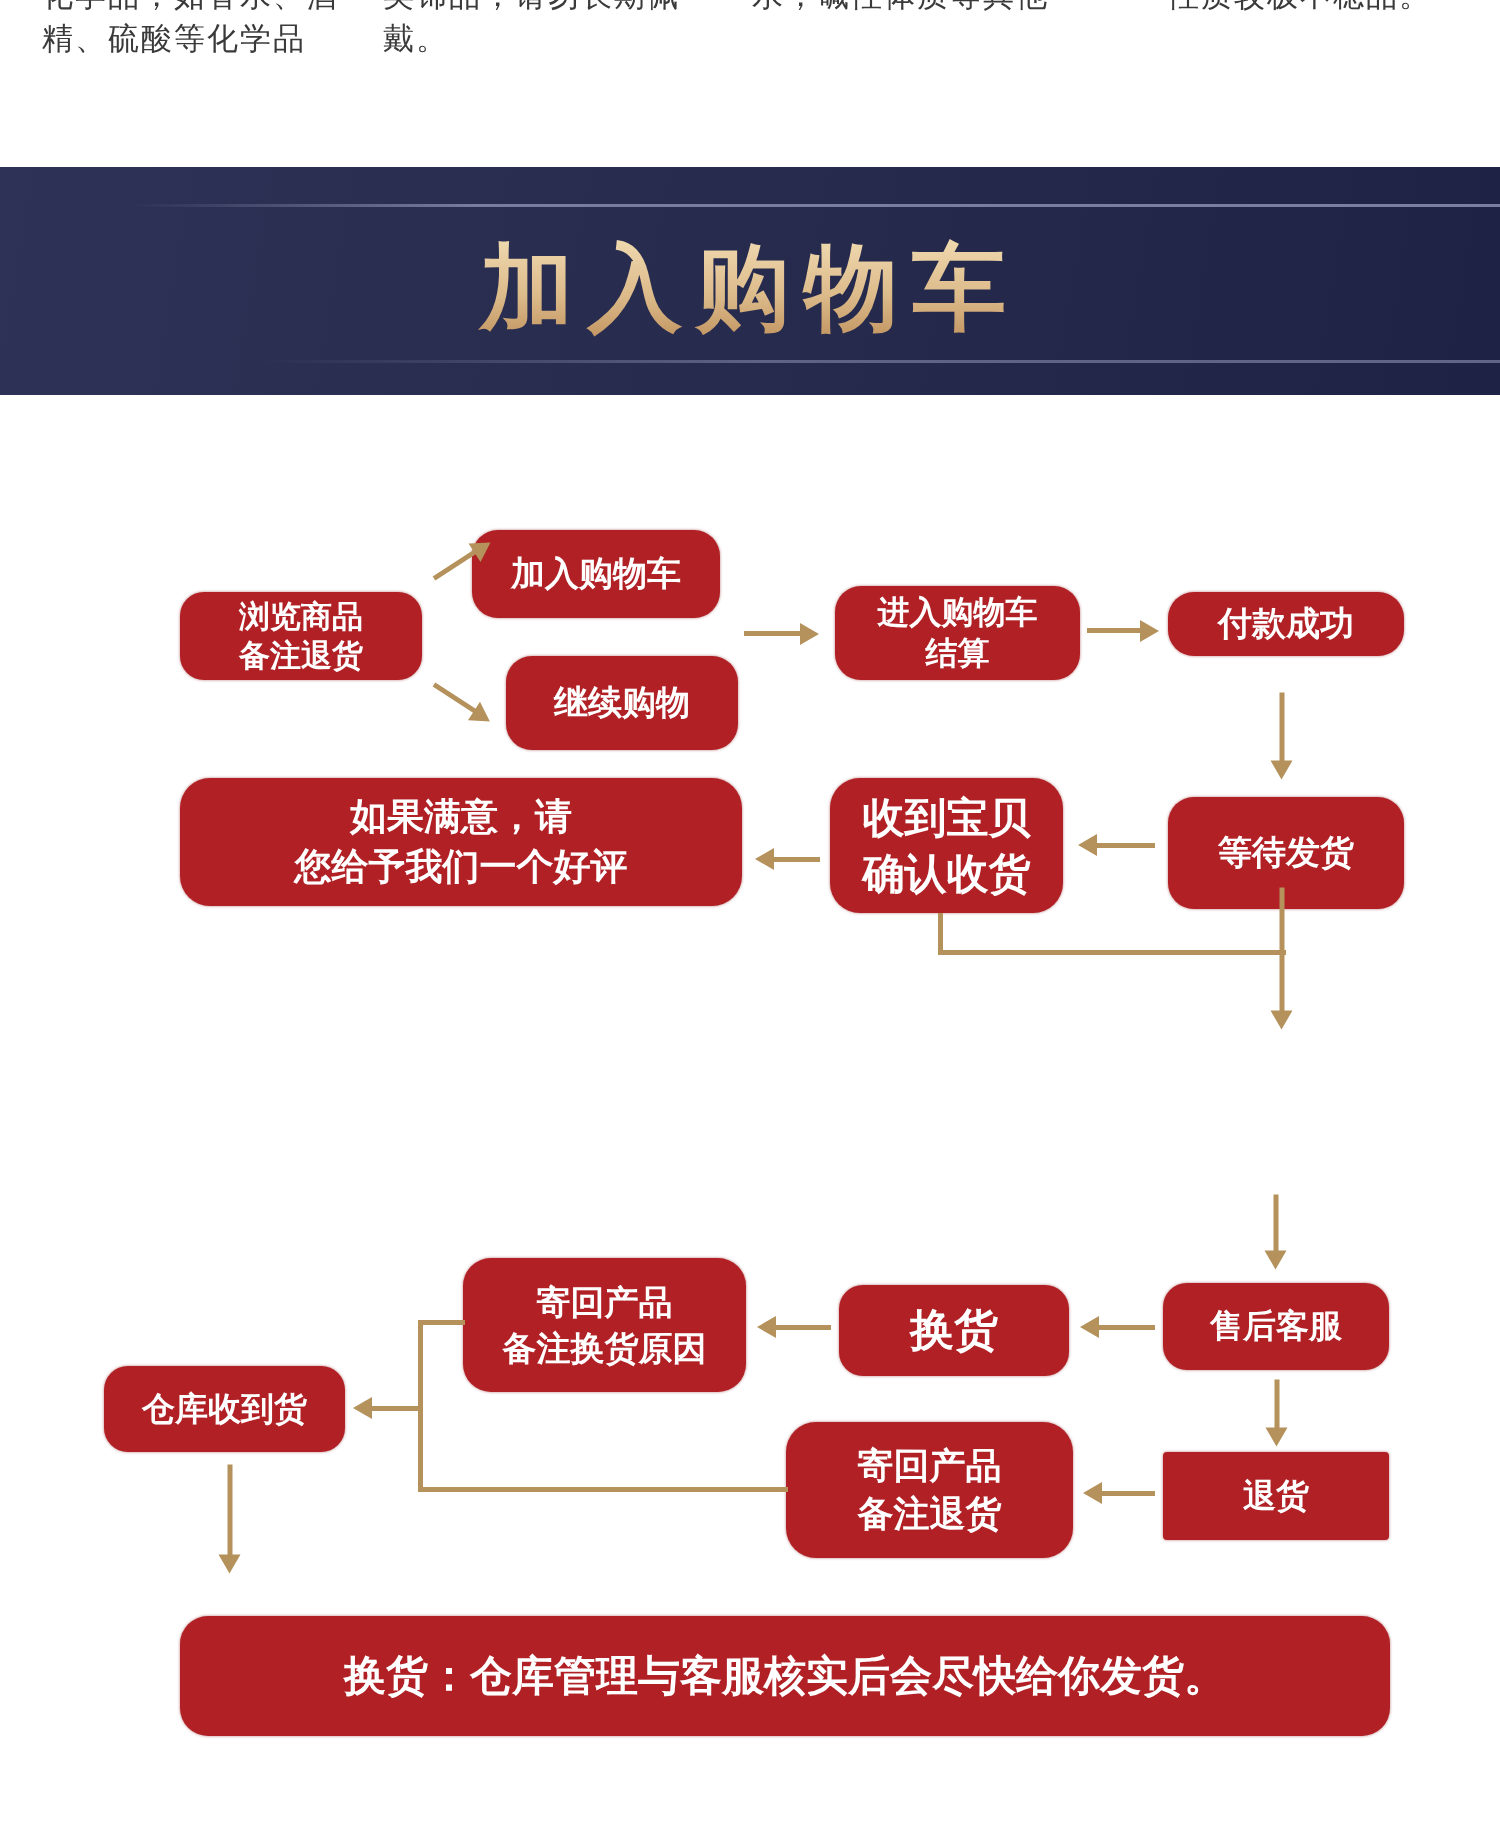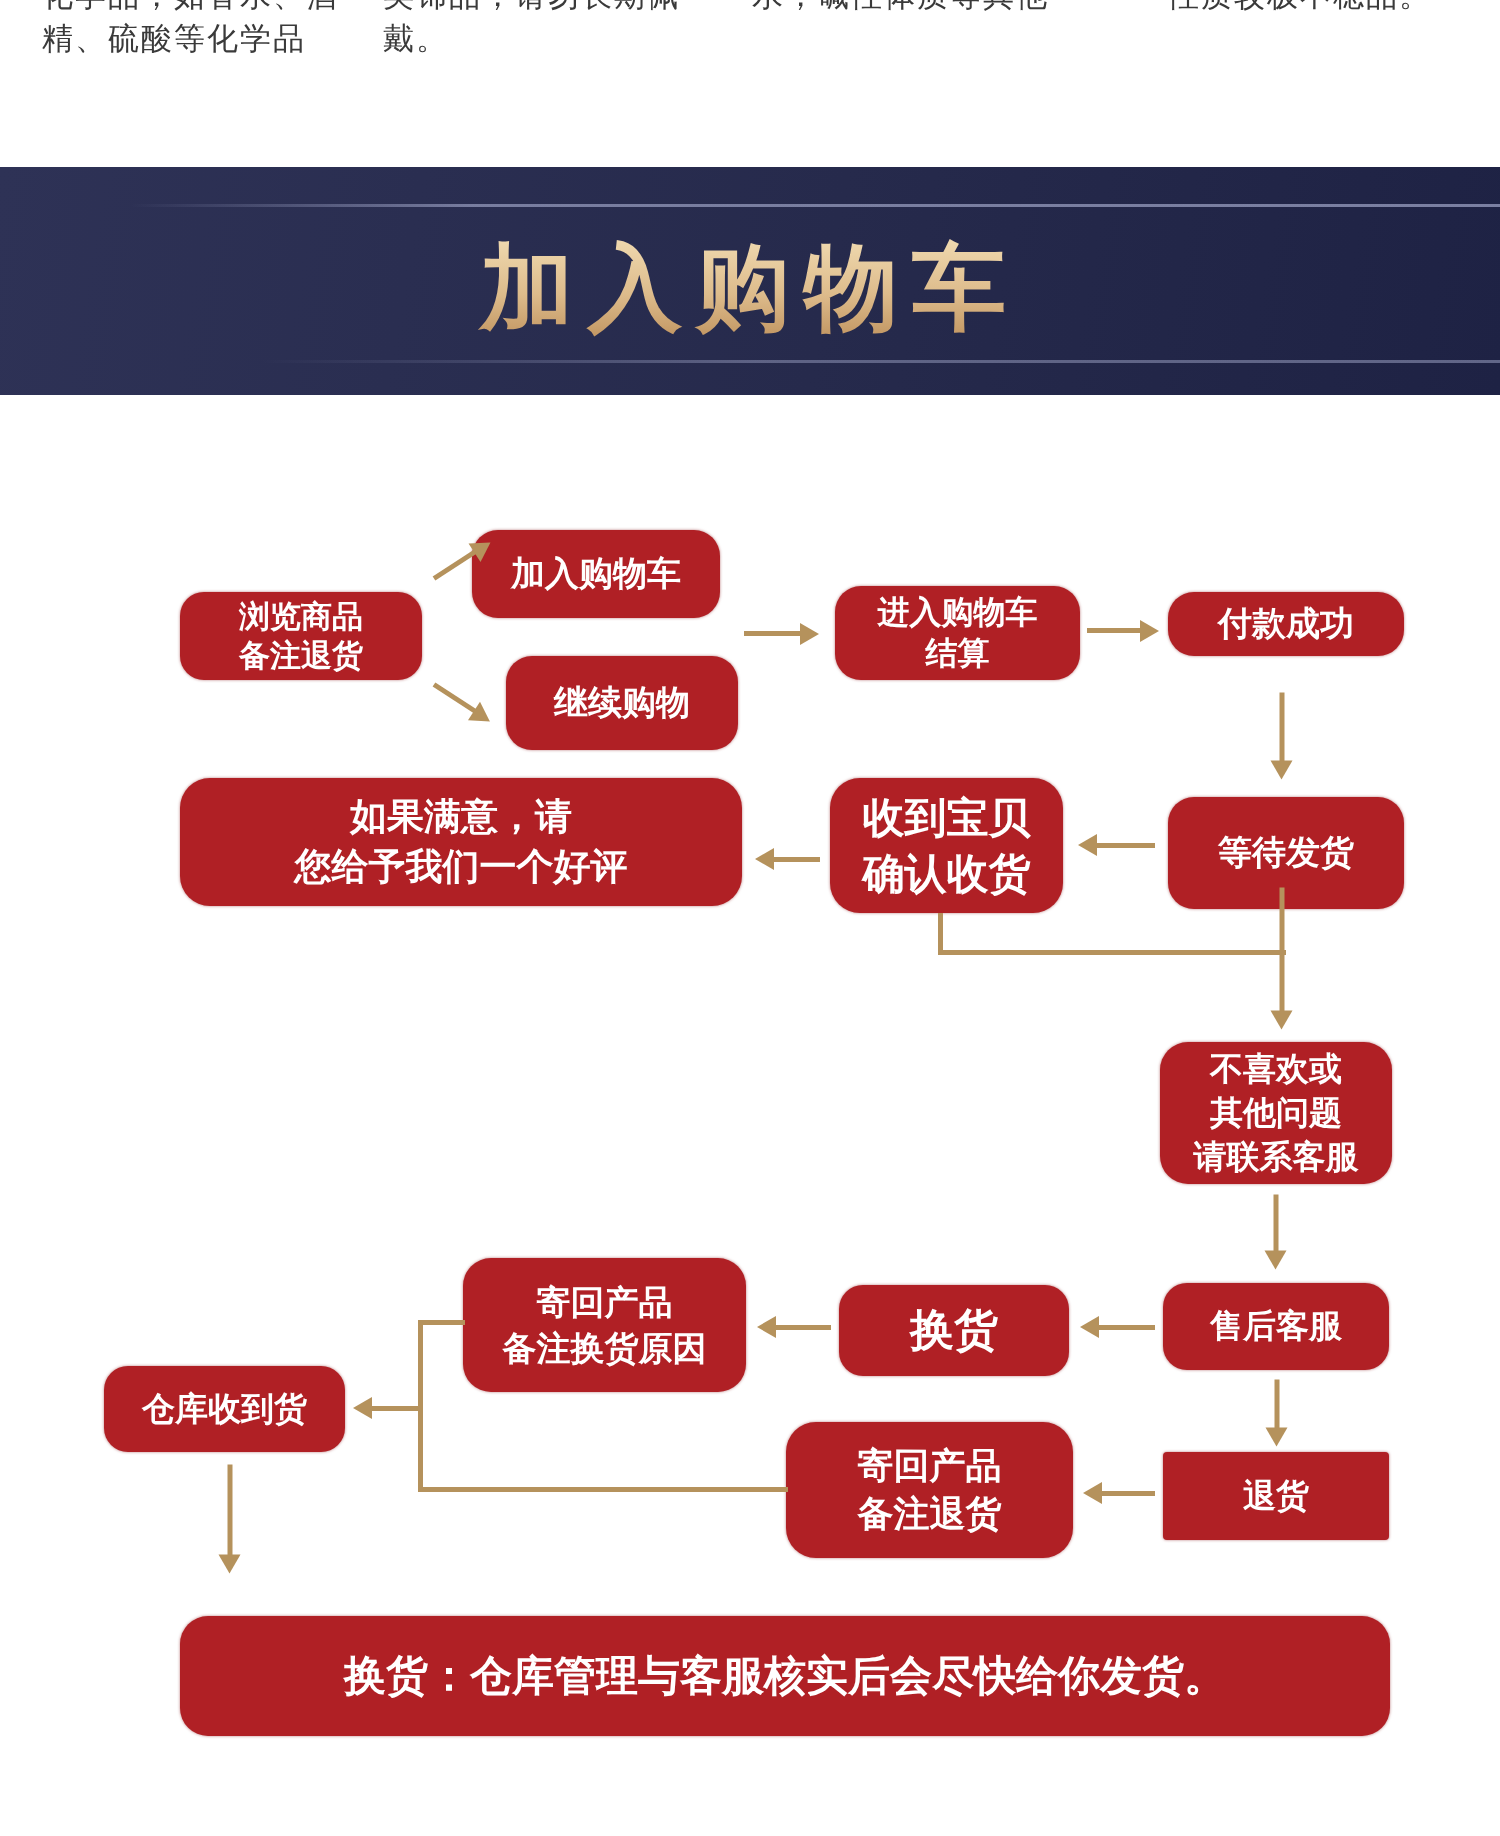--- a/index.html
+++ b/index.html
@@ -87,25 +87,20 @@
   <div class="box" style="left:830px;top:778px;width:233px;height:135px;font-size:42px;line-height:56px;border-radius:30px">
     <span>收到宝贝</span>
     <span>确认收货</span>
   </div>
 
   <div class="box" style="left:180px;top:778px;width:562px;height:128px;font-size:37px;line-height:50px;border-radius:30px">
     <span>如果满意，请</span>
     <span>您给予我们一个好评</span>
   </div>
 
-  <div class="box" style="left:1160px;top:1042px;width:232px;height:142px;font-size:33px;line-height:44px;border-radius:28px">
-    <span>不喜欢或</span>
-    <span>其他问题</span>
-    <span>请联系客服</span>
-  </div>
 
   <div class="box" style="left:1163px;top:1283px;width:226px;height:87px;font-size:33px;border-radius:24px">
     <span>售后客服</span>
   </div>
 
   <div class="box" style="left:839px;top:1285px;width:230px;height:91px;font-size:44px;border-radius:24px">
     <span>换货</span>
   </div>
 
   <div class="box" style="left:463px;top:1258px;width:283px;height:134px;font-size:34px;line-height:46px;border-radius:28px">

